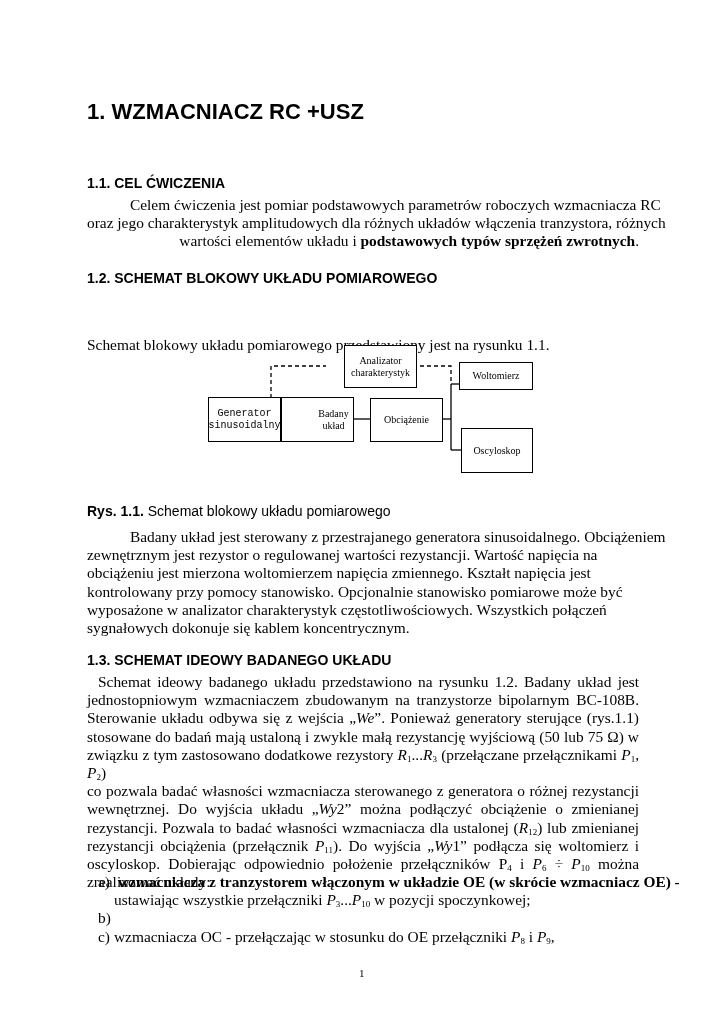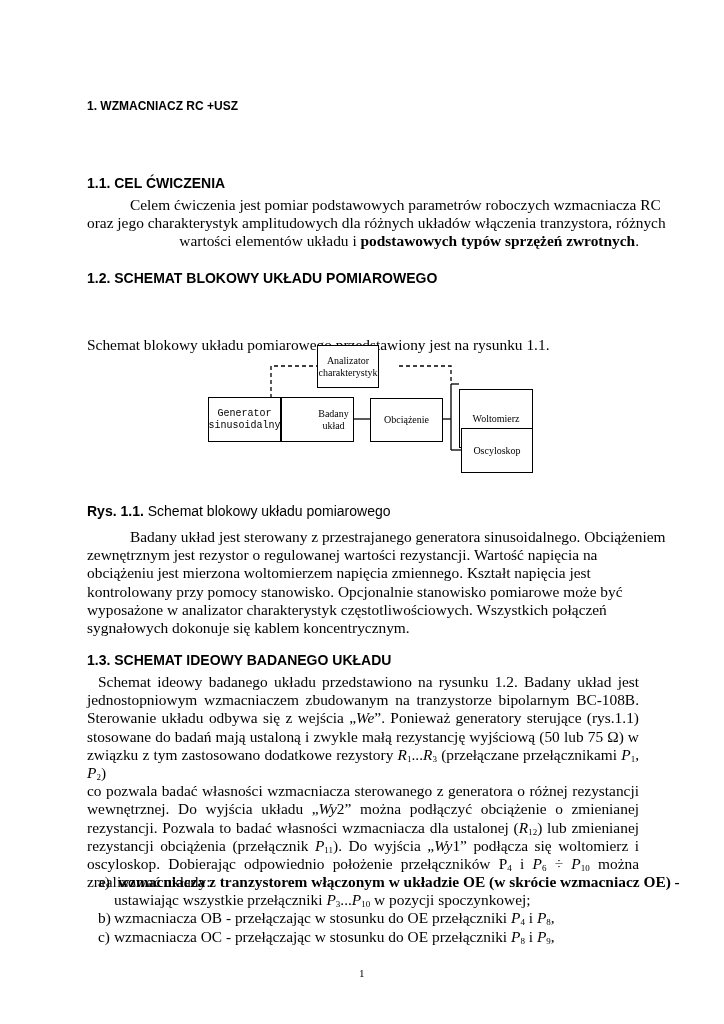--- a/index.html
+++ b/index.html
@@ -1,18 +1,18 @@
 <!DOCTYPE html>
 <html><head>
 <meta charset="utf-8">
 <style>
   html, body { margin: 0; padding: 0; background: #ffffff; }
   body { width: 724px; height: 1024px; position: relative; overflow: hidden; color: #000; }
   .page { position: absolute; left: 0; top: 0; width: 724px; height: 1024px; }
-  .h1 { position: absolute; left: 87px; top: 99px; font-family: "Liberation Sans", sans-serif; font-weight: bold; font-size: 12px; letter-spacing: 0px; }
+  .h1 { position: absolute; left: 87px; top: 99px; font-family: "Liberation Sans", sans-serif; font-weight: bold; font-size: 22px; letter-spacing: 0px; }
   .h2 { position: absolute; left: 87px; font-family: "Liberation Sans", sans-serif; font-weight: bold; font-size: 14px; }
   .p { position: absolute; left: 87px; width: 552px; font-family: "Liberation Serif", serif; font-size: 15.4px; line-height: 18.2px; }
   .p .line { display: block; white-space: nowrap; }
   .just .line { text-align: justify; text-align-last: justify; white-space: normal; }
   .just .line.last { text-align-last: left; }
   .indent { padding-left: 43px; }
   .caption { position: absolute; left: 87px; top: 503px; font-family: "Liberation Sans", sans-serif; font-size: 14px; }
   .caption b { font-weight: bold; }
   .diagram { position: absolute; left: 0; top: 0; width: 724px; height: 1024px; pointer-events: none; }
   .box { position: absolute; border: 1.3px solid #000; box-sizing: border-box; display: flex; align-items: center; justify-content: center; text-align: center; font-family: "Liberation Serif", serif; font-size: 10px; line-height: 11.5px; background: #fff; }
@@ -67,27 +67,27 @@
         <span style="display:block">Generator</span>
         <span style="display:block">sinusoidalny</span>
       </div>
   </div>
   <div class="box" style="left:281px; top:397px; width:73px; height:45px;padding-left:32px;">
     <span>Badany układ</span>
   </div>
   <div class="box" style="left:370px; top:398px; width:73px; height:44px;">
     <span>Obciążenie</span>
   </div>
-  <div class="box" style="left:317px; top:345px; width:62px; height:43px;">
+  <div class="box" style="left:344px; top:345px; width:73px; height:43px;">
     <div>
         <span style="display:block">Analizator</span>
         <span style="display:block">charakterystyk</span>
       </div>
   </div>
-  <div class="box" style="left:459px; top:362px; width:74px; height:59px;margin-top:27px;">
+  <div class="box" style="left:459px; top:362px; width:74px; height:28px;">
     <span>Woltomierz</span>
   </div>
   <div class="box" style="left:461px; top:428px; width:72px; height:45px;">
     <span>Oscyloskop</span>
   </div>
 
   <div class="caption"><b>Rys. 1.1.</b><span> Schemat blokowy układu pomiarowego</span></div>
 
   <div class="p" style="top:528px;">
     <span class="line indent">Badany układ jest sterowany z przestrajanego generatora sinusoidalnego. Obciążeniem</span>
@@ -115,21 +115,20 @@
   </div>
 
   <div class="list" style="top:873px;">
     <div class="item">
         <span class="mark">a)</span>
         <span style="padding-left:8px;font-weight:bold;">wzmacniacza z tranzystorem włączonym w układzie OE (w skrócie wzmacniacz OE) -</span>
       </div>
     <div class="cont"><span>ustawiając wszystkie przełączniki </span><i>P</i><sub>3</sub>...<i>P</i><sub>10</sub><span> w pozycji spoczynkowej;</span></div>
     <div class="item">
         <span class="mark">b)</span>
-        <span style="padding-left:2px;"><span>wzmacniacza OB - przełączając w stosunku do OE przełączniki </span><i>P</i><sub>4</sub> i <i>P</i><sub>8</sub>,</span>
       </div>
     <div class="item">
         <span class="mark">c)</span>
         <span style="padding-left:2px;"><span>wzmacniacza OC  - przełączając w stosunku do OE przełączniki </span><i>P</i><sub>8</sub> i <i>P</i><sub>9</sub>,</span>
       </div>
   </div>
 
   <div class="pagenum">1</div>
 </div>
 

